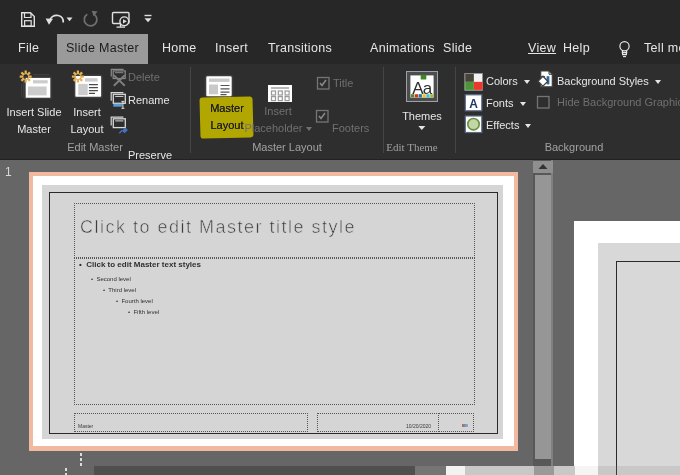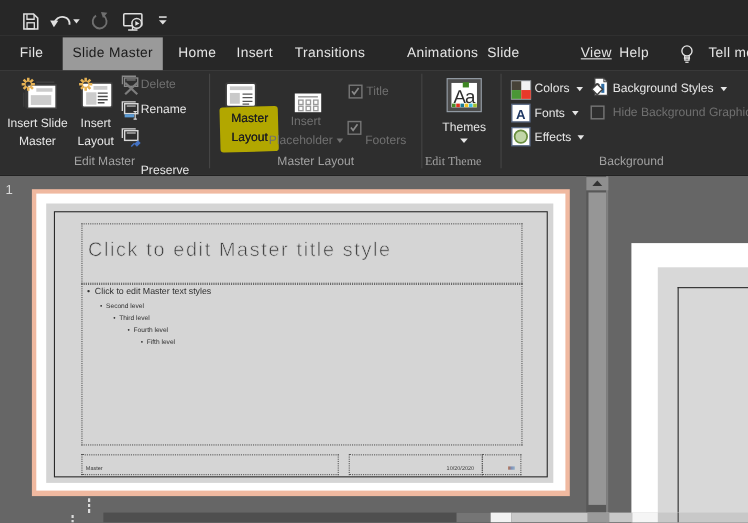--- a/index.html
+++ b/index.html
@@ -97,21 +97,21 @@
 <div class="smalltext disabled" style="left:332px;top:122px;">Footers</div>
 
 <div class="abs" id="thumbnum">1</div>
 <div class="abs" id="selbox"></div>
 <div class="abs" id="slidewhite"></div>
 <div class="abs" id="slidegray"></div>
 <div class="abs" id="blackframe"></div>
 <div class="dotted" id="titlebox"></div>
 <div class="abs" id="titletext">Click to edit Master title style</div>
 <div class="dotted" id="bodybox"></div>
-<div class="bl" style="left:79px;top:260px;font-size:8px;">•&nbsp; Click to edit Master text styles</div>
+<div class="bl" style="left:79px;top:260px;font-size:8px;font-weight:bold;">•&nbsp; Click to edit Master text styles</div>
 <div class="bl" style="left:91px;top:276px;font-size:6px;">•&nbsp; Second level</div>
 <div class="bl" style="left:103px;top:287px;font-size:6px;">•&nbsp; Third level</div>
 <div class="bl" style="left:116px;top:298px;font-size:6px;">•&nbsp; Fourth level</div>
 <div class="bl" style="left:128px;top:309px;font-size:6px;">•&nbsp; Fifth level</div>
 <div class="dotted" id="fbox1"></div>
 <div class="dotted" id="fbox2"></div>
 <div class="dotted" id="fbox3"></div>
 <div class="ftext" style="left:78px;top:423px;">Master</div>
 <div class="ftext" style="left:406px;top:423px;">10/20/2020</div>
 <div class="abs" style="left:462px;top:423.5px;width:6px;height:3.5px;background:linear-gradient(90deg,#b06848,#8090b8,#90b0c8);"></div>

